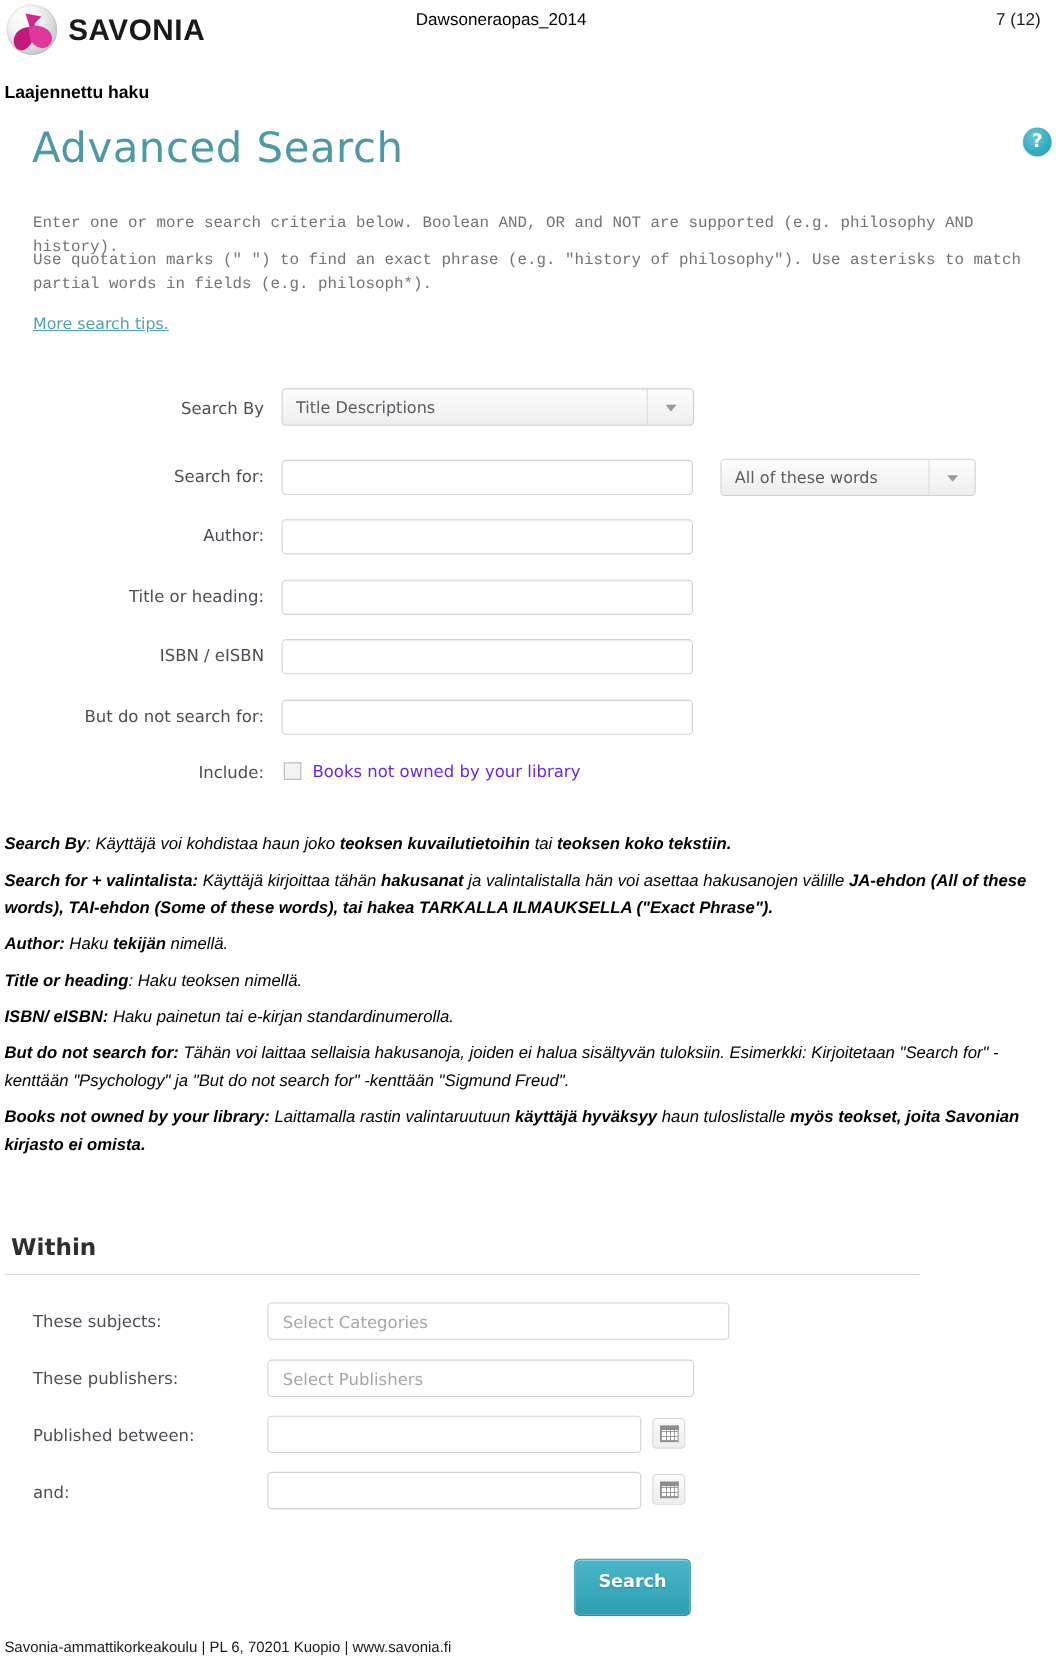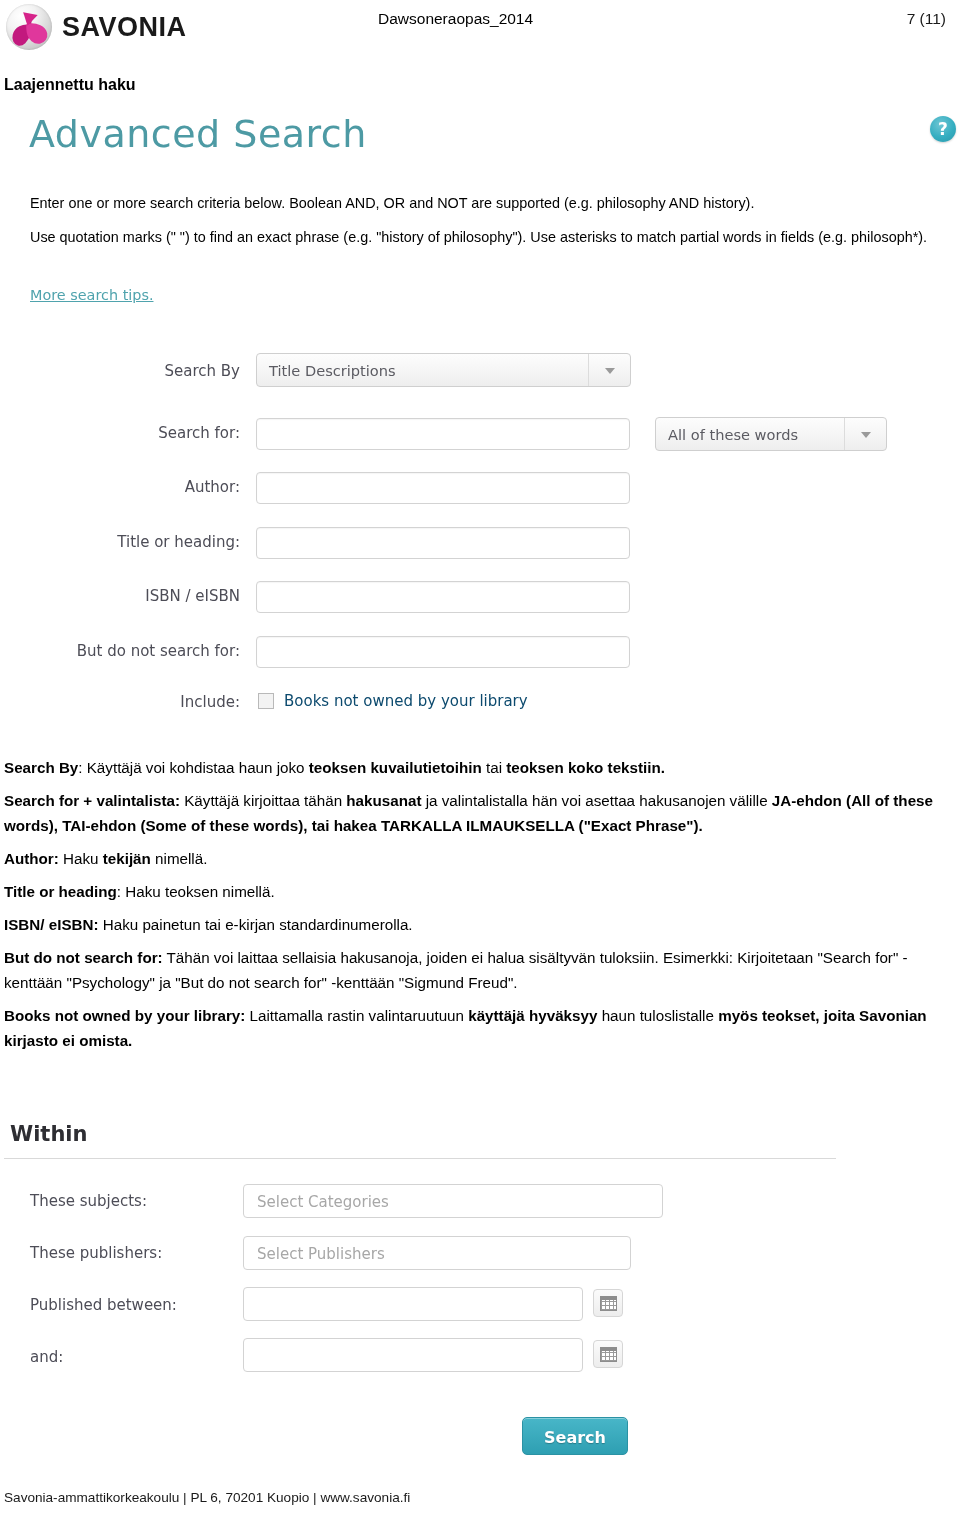--- a/index.html
+++ b/index.html
@@ -129,22 +129,22 @@
     text-align: center;
     line-height: 26px;
     font-family: "DejaVu Sans", sans-serif;
   }
   .help-icon.shade { box-shadow: 0 1px 2px rgba(0,0,0,.18); }
 
   .intro {
     position: absolute;
     left: 30px;
     font-size: 14.4px;
-    color: #000000;
-    font-family: Liberation Sans, sans-serif;
+    color: #737373;
+    font-family: Liberation Mono, monospace;
     line-height: 1.55;
     width: 930px;
   }
   .intro-1 { top: 88px; }
   .intro-2 { top: 122px; }
   .more-tips {
     position: absolute;
     left: 30px; top: 183px;
     font-size: 14.4px;
     color: #4fa3ad;
@@ -203,36 +203,37 @@
   .fcheck {
     position: absolute;
     width: 16px; height: 16px;
     border: 1px solid #b9b9b9;
     background: #f3f3f3;
     box-sizing: border-box;
   }
   .fcheck-label {
     position: absolute;
     font-size: 15px;
-    color: #0c4a6e;
+    color: #6d28d9;
     font-family: "DejaVu Sans", sans-serif;
   }
 
   
   .body-copy {
     position: absolute;
     left: 4px; top: 756px;
     width: 950px;
   }
   .para {
     font-size: 15.2px;
     line-height: 1.62;
     color: #000;
     margin: 0 0 8.5px 0;
     font-family: "Liberation Sans", sans-serif;
+    font-style: italic;
   }
   .para b { font-weight: bold; }
 
   
   .shot2 {
     position: absolute;
     left: 0px; top: 1116px;
     width: 960px; height: 320px;
   }
   .within-title {
@@ -296,21 +297,21 @@
   .cal-glyph::before {
     content:"";
     position: absolute;
     left: -1px; top: -1px; right: -1px;
     height: 4px;
     background: #8d8d8d;
   }
   .search-btn {
     position: absolute;
     left: 522px; top: 1417px;
-    width: 106px; height: 38px;
+    width: 106px; height: 52px;
     border-radius: 5px;
     background: linear-gradient(#48b6c8, #2e9fb2);
     border: 1px solid #2b92a4;
     box-shadow: inset 0 1px 0 rgba(255,255,255,.35);
     box-sizing: border-box;
   }
   .search-btn span {
     position: absolute;
     left: 0; right: 0; top: 10px;
     text-align: center;
@@ -337,21 +338,21 @@
   <div class="logo-wrap">
     <div class="logo-mark">
       <div class="logo-stem"></div>
       <div class="logo-leaf-l"></div>
       <div class="logo-leaf-r"></div>
       <div class="logo-petal-top"></div>
     </div>
     <div class="logo-text">SAVONIA</div>
   </div>
   <div class="doc-title">Dawsoneraopas_2014</div>
-  <div class="page-num">7 (11)</div>
+  <div class="page-num">7 (12)</div>
 </div>
 
 <div class="fi-heading">Laajennettu haku</div>
 
 <div class="shot1">
 
   <div class="adv-title">Advanced Search</div>
   <div class="help-icon shade">?</div>
 
   <div class="intro intro-1">Enter one or more search criteria below. Boolean AND, OR and NOT are supported (e.g. philosophy AND history).</div>

